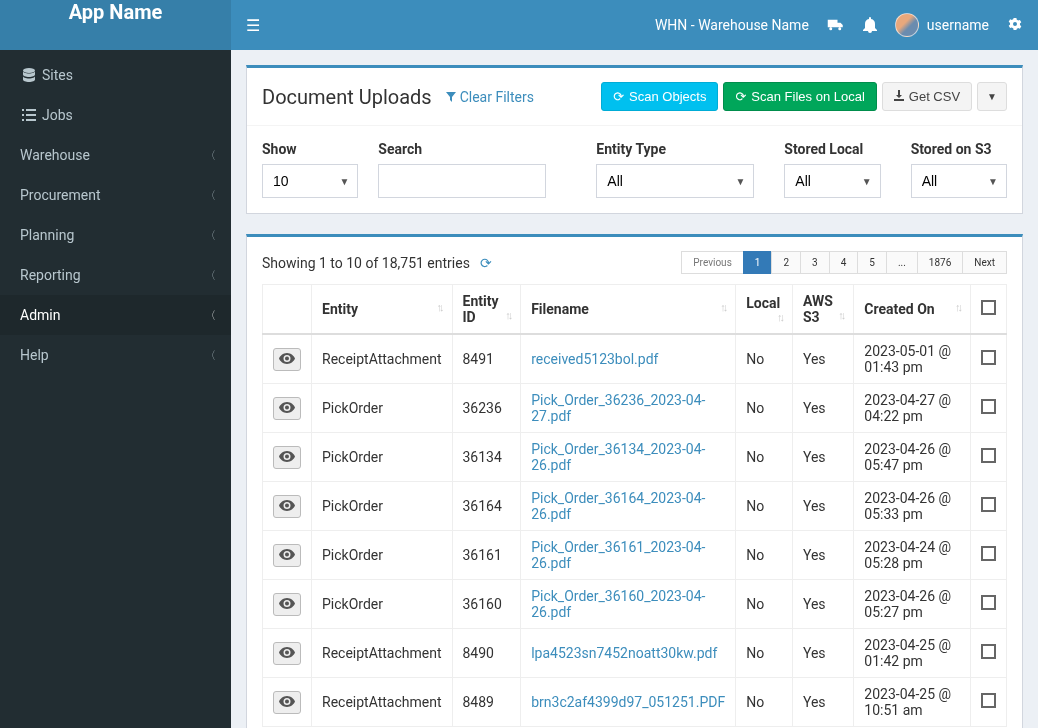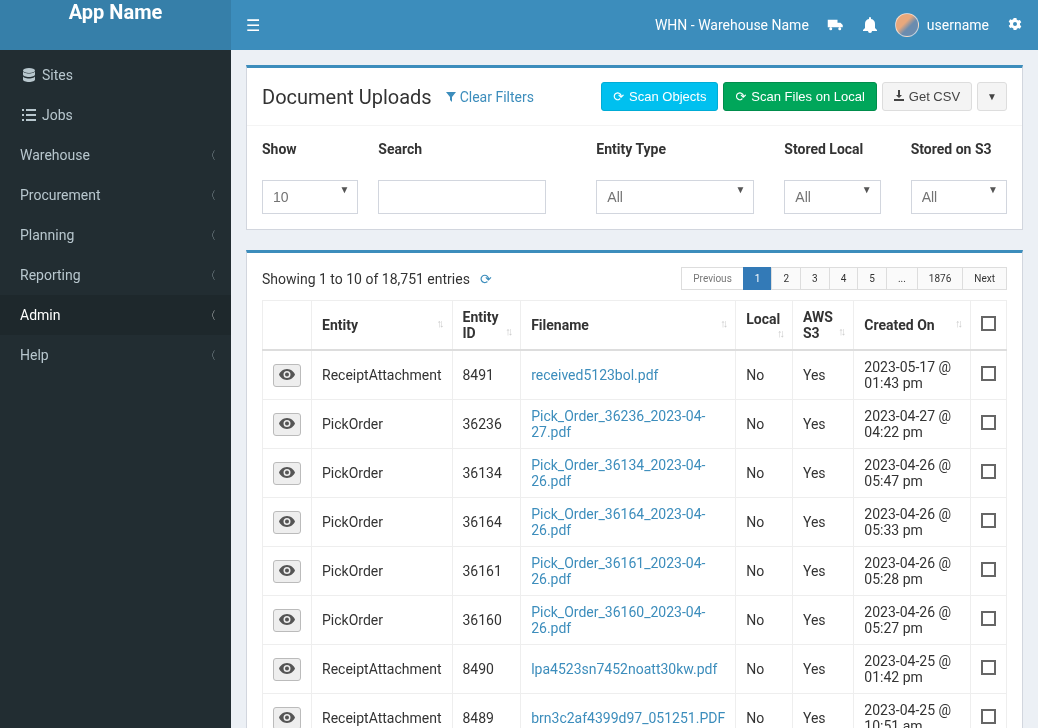--- a/index.html
+++ b/index.html
@@ -95,22 +95,21 @@
     .filters { display: flex; padding: 15px; gap: 20px; }
     .filter-group { display: flex; flex-direction: column; gap: 7px; }
     .filter-group label { font-weight: 700; font-size: 14px; color: #333; }
     .form-control {
       border: 1px solid #d2d6de;
       border-radius: 0;
       padding: 6px 10px;
       font-size: 14px;
       height: 34px;
       background: #fff;
-      color: #737373;
-      margin-top: 16px;
+      color: #000000;
     }
     .select-wrap { position: relative; }
     .select-caret { position: absolute; right: 9px; top: 50%; transform: translateY(-50%); pointer-events: none; font-size: 10px; color: #555;}
 
     .table-panel-body { padding: 0 15px 15px; }
     .pagination-row { display: flex; align-items: center; padding: 14px 0 10px; }
     .showing-text { color: #333; display:flex; align-items:center; gap:10px;}
     .refresh-icon{ color:#3c8dbc; cursor:pointer; font-size:14px;}
     .pagination { margin-left: auto; display: flex; gap: 0; }
     .page-btn {
@@ -350,21 +349,21 @@
                 <td><span class="eye-btn">
                     <span><svg width="16" height="11" viewBox="0 0 16 11" fill="currentColor">
                         <path d="M8 0C4 0 1 3 0 5.5 1 8 4 11 8 11s7-3 8-5.5C15 3 12 0 8 0zm0 9a3.5 3.5 0 110-7 3.5 3.5 0 010 7zm0-5.5a2 2 0 100 4 2 2 0 000-4z"></path>
                       </svg></span>
                   </span></td>
                 <td>ReceiptAttachment</td>
                 <td>8491</td>
                 <td><span class="filelink">received5123bol.pdf</span></td>
                 <td>No</td>
                 <td>Yes</td>
-                <td>2023-05-17 @ 01:43 pm</td>
+                <td>2023-05-01 @ 01:43 pm</td>
                 <td><span class="table-checkbox"></span></td>
               </tr>
               <tr>
                 <td><span class="eye-btn">
                     <span><svg width="16" height="11" viewBox="0 0 16 11" fill="currentColor">
                         <path d="M8 0C4 0 1 3 0 5.5 1 8 4 11 8 11s7-3 8-5.5C15 3 12 0 8 0zm0 9a3.5 3.5 0 110-7 3.5 3.5 0 010 7zm0-5.5a2 2 0 100 4 2 2 0 000-4z"></path>
                       </svg></span>
                   </span></td>
                 <td>PickOrder</td>
                 <td>36236</td>
@@ -406,21 +405,21 @@
                 <td><span class="eye-btn">
                     <span><svg width="16" height="11" viewBox="0 0 16 11" fill="currentColor">
                         <path d="M8 0C4 0 1 3 0 5.5 1 8 4 11 8 11s7-3 8-5.5C15 3 12 0 8 0zm0 9a3.5 3.5 0 110-7 3.5 3.5 0 010 7zm0-5.5a2 2 0 100 4 2 2 0 000-4z"></path>
                       </svg></span>
                   </span></td>
                 <td>PickOrder</td>
                 <td>36161</td>
                 <td><span class="filelink">Pick_Order_36161_2023-04-26.pdf</span></td>
                 <td>No</td>
                 <td>Yes</td>
-                <td>2023-04-26 @ 05:28 pm</td>
+                <td>2023-04-24 @ 05:28 pm</td>
                 <td><span class="table-checkbox"></span></td>
               </tr>
               <tr>
                 <td><span class="eye-btn">
                     <span><svg width="16" height="11" viewBox="0 0 16 11" fill="currentColor">
                         <path d="M8 0C4 0 1 3 0 5.5 1 8 4 11 8 11s7-3 8-5.5C15 3 12 0 8 0zm0 9a3.5 3.5 0 110-7 3.5 3.5 0 010 7zm0-5.5a2 2 0 100 4 2 2 0 000-4z"></path>
                       </svg></span>
                   </span></td>
                 <td>PickOrder</td>
                 <td>36160</td>

